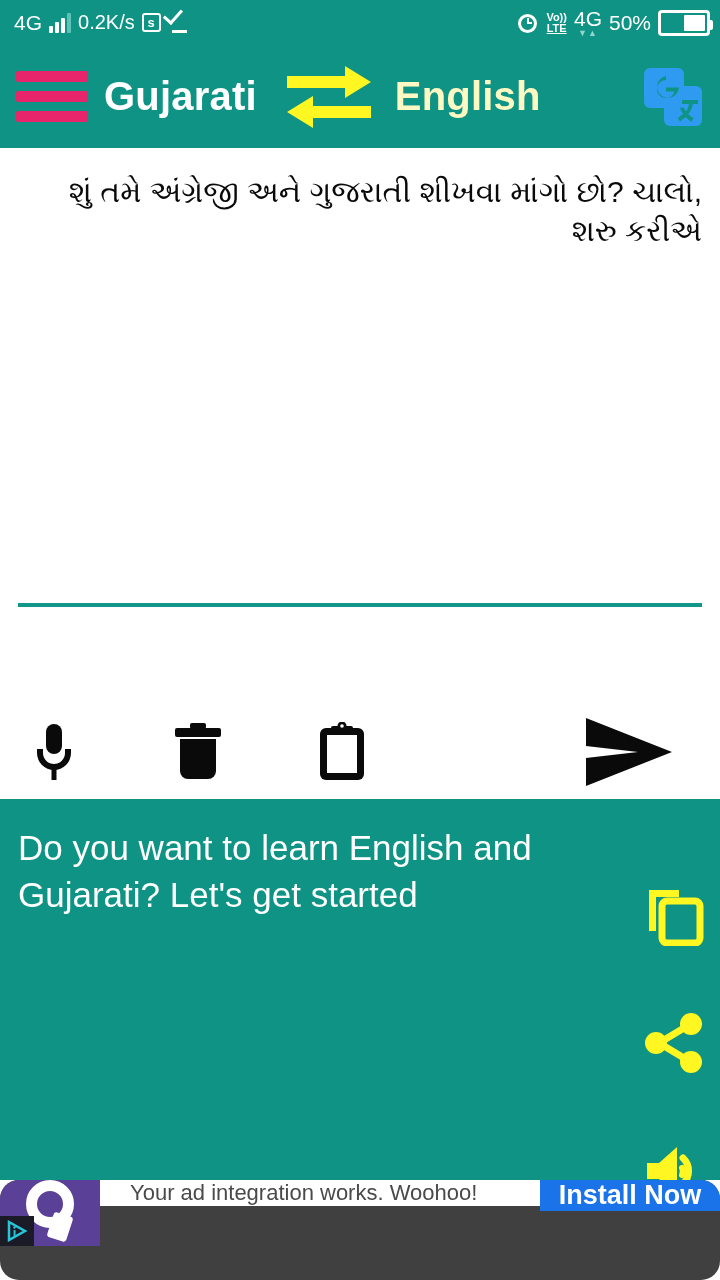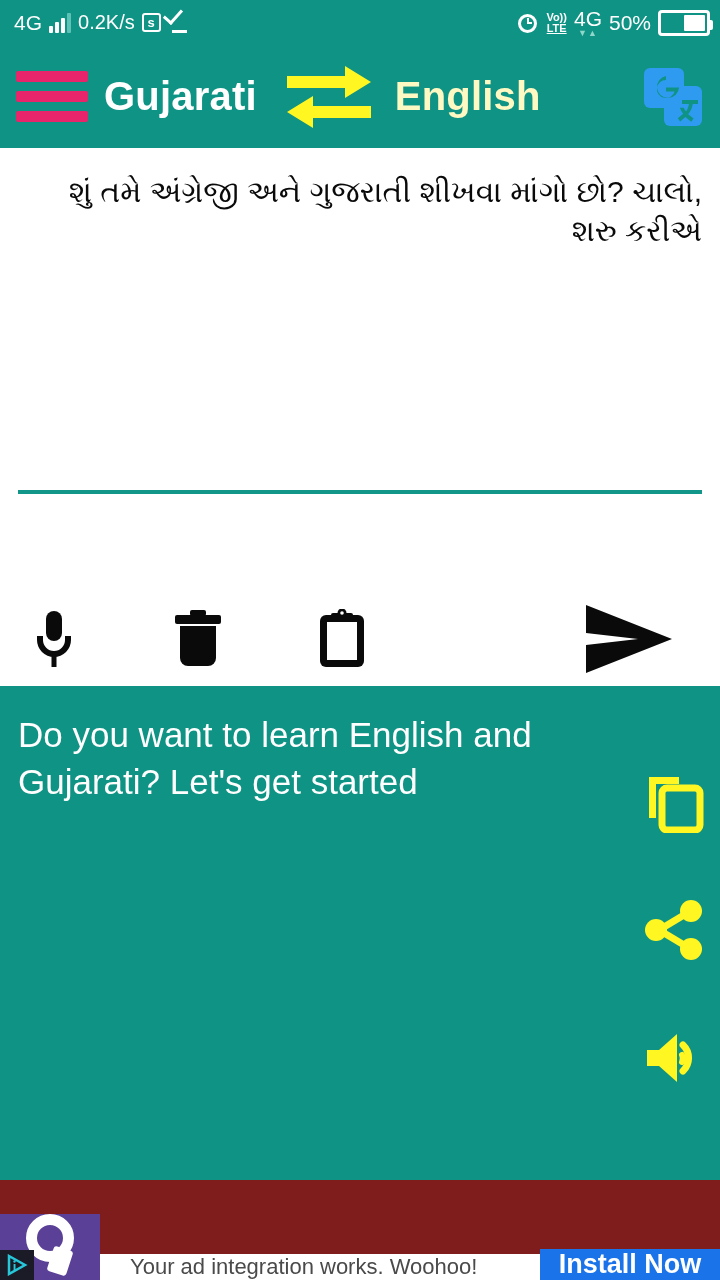--- a/index.html
+++ b/index.html
@@ -125,39 +125,39 @@
     flex:0 0 94px; height:94px; background:#ffffff;
     display:flex; align-items:center;
     padding:0 40px 0 22px;
   }
   .tool { width:64px; height:64px; display:flex; align-items:center; justify-content:center; cursor:pointer; }
   .tool + .tool { margin-left:80px; }
   .tool.send { margin-left:auto; width:104px; }
 
   
   .result {
-    flex:0 0 auto; height:494px;
+    flex:0 0 auto; height:381px;
     background:#0E9384; position:relative;
     padding:26px 18px 0 18px;
   }
   .result-text {
     color:#ffffff; font-size:35px; line-height:1.33;
     word-wrap:break-word; max-width:625px;
   }
   .result-actions {
     position:absolute; right:14px; top:84px;
     display:flex; flex-direction:column; gap:64px; align-items:center;
   }
   .raction { width:64px; height:64px; display:flex; align-items:center; justify-content:center; cursor:pointer; }
 
   
   .ad {
     flex:0 0 100px; height:100px;
-    display:flex; align-items:flex-end; background:#7f1d1d;
-    position:relative; overflow:hidden;
+    display:flex; align-items:flex-start; background:#404040;
+    position:relative; overflow:hidden;border-radius:19px;
   }
   .ad-thumb {
     width:100px; flex:0 0 100px; background:#5B4097;
     position:relative; display:flex; align-items:center; justify-content:center;
   }
   .ad-thumb .blob { width:60px; height:66px; position:relative; }
   .ad-thumb .blob .circ {
     position:absolute; left:6px; top:0; width:48px; height:48px;
     border:11px solid #ffffff; border-radius:50%;
   }

